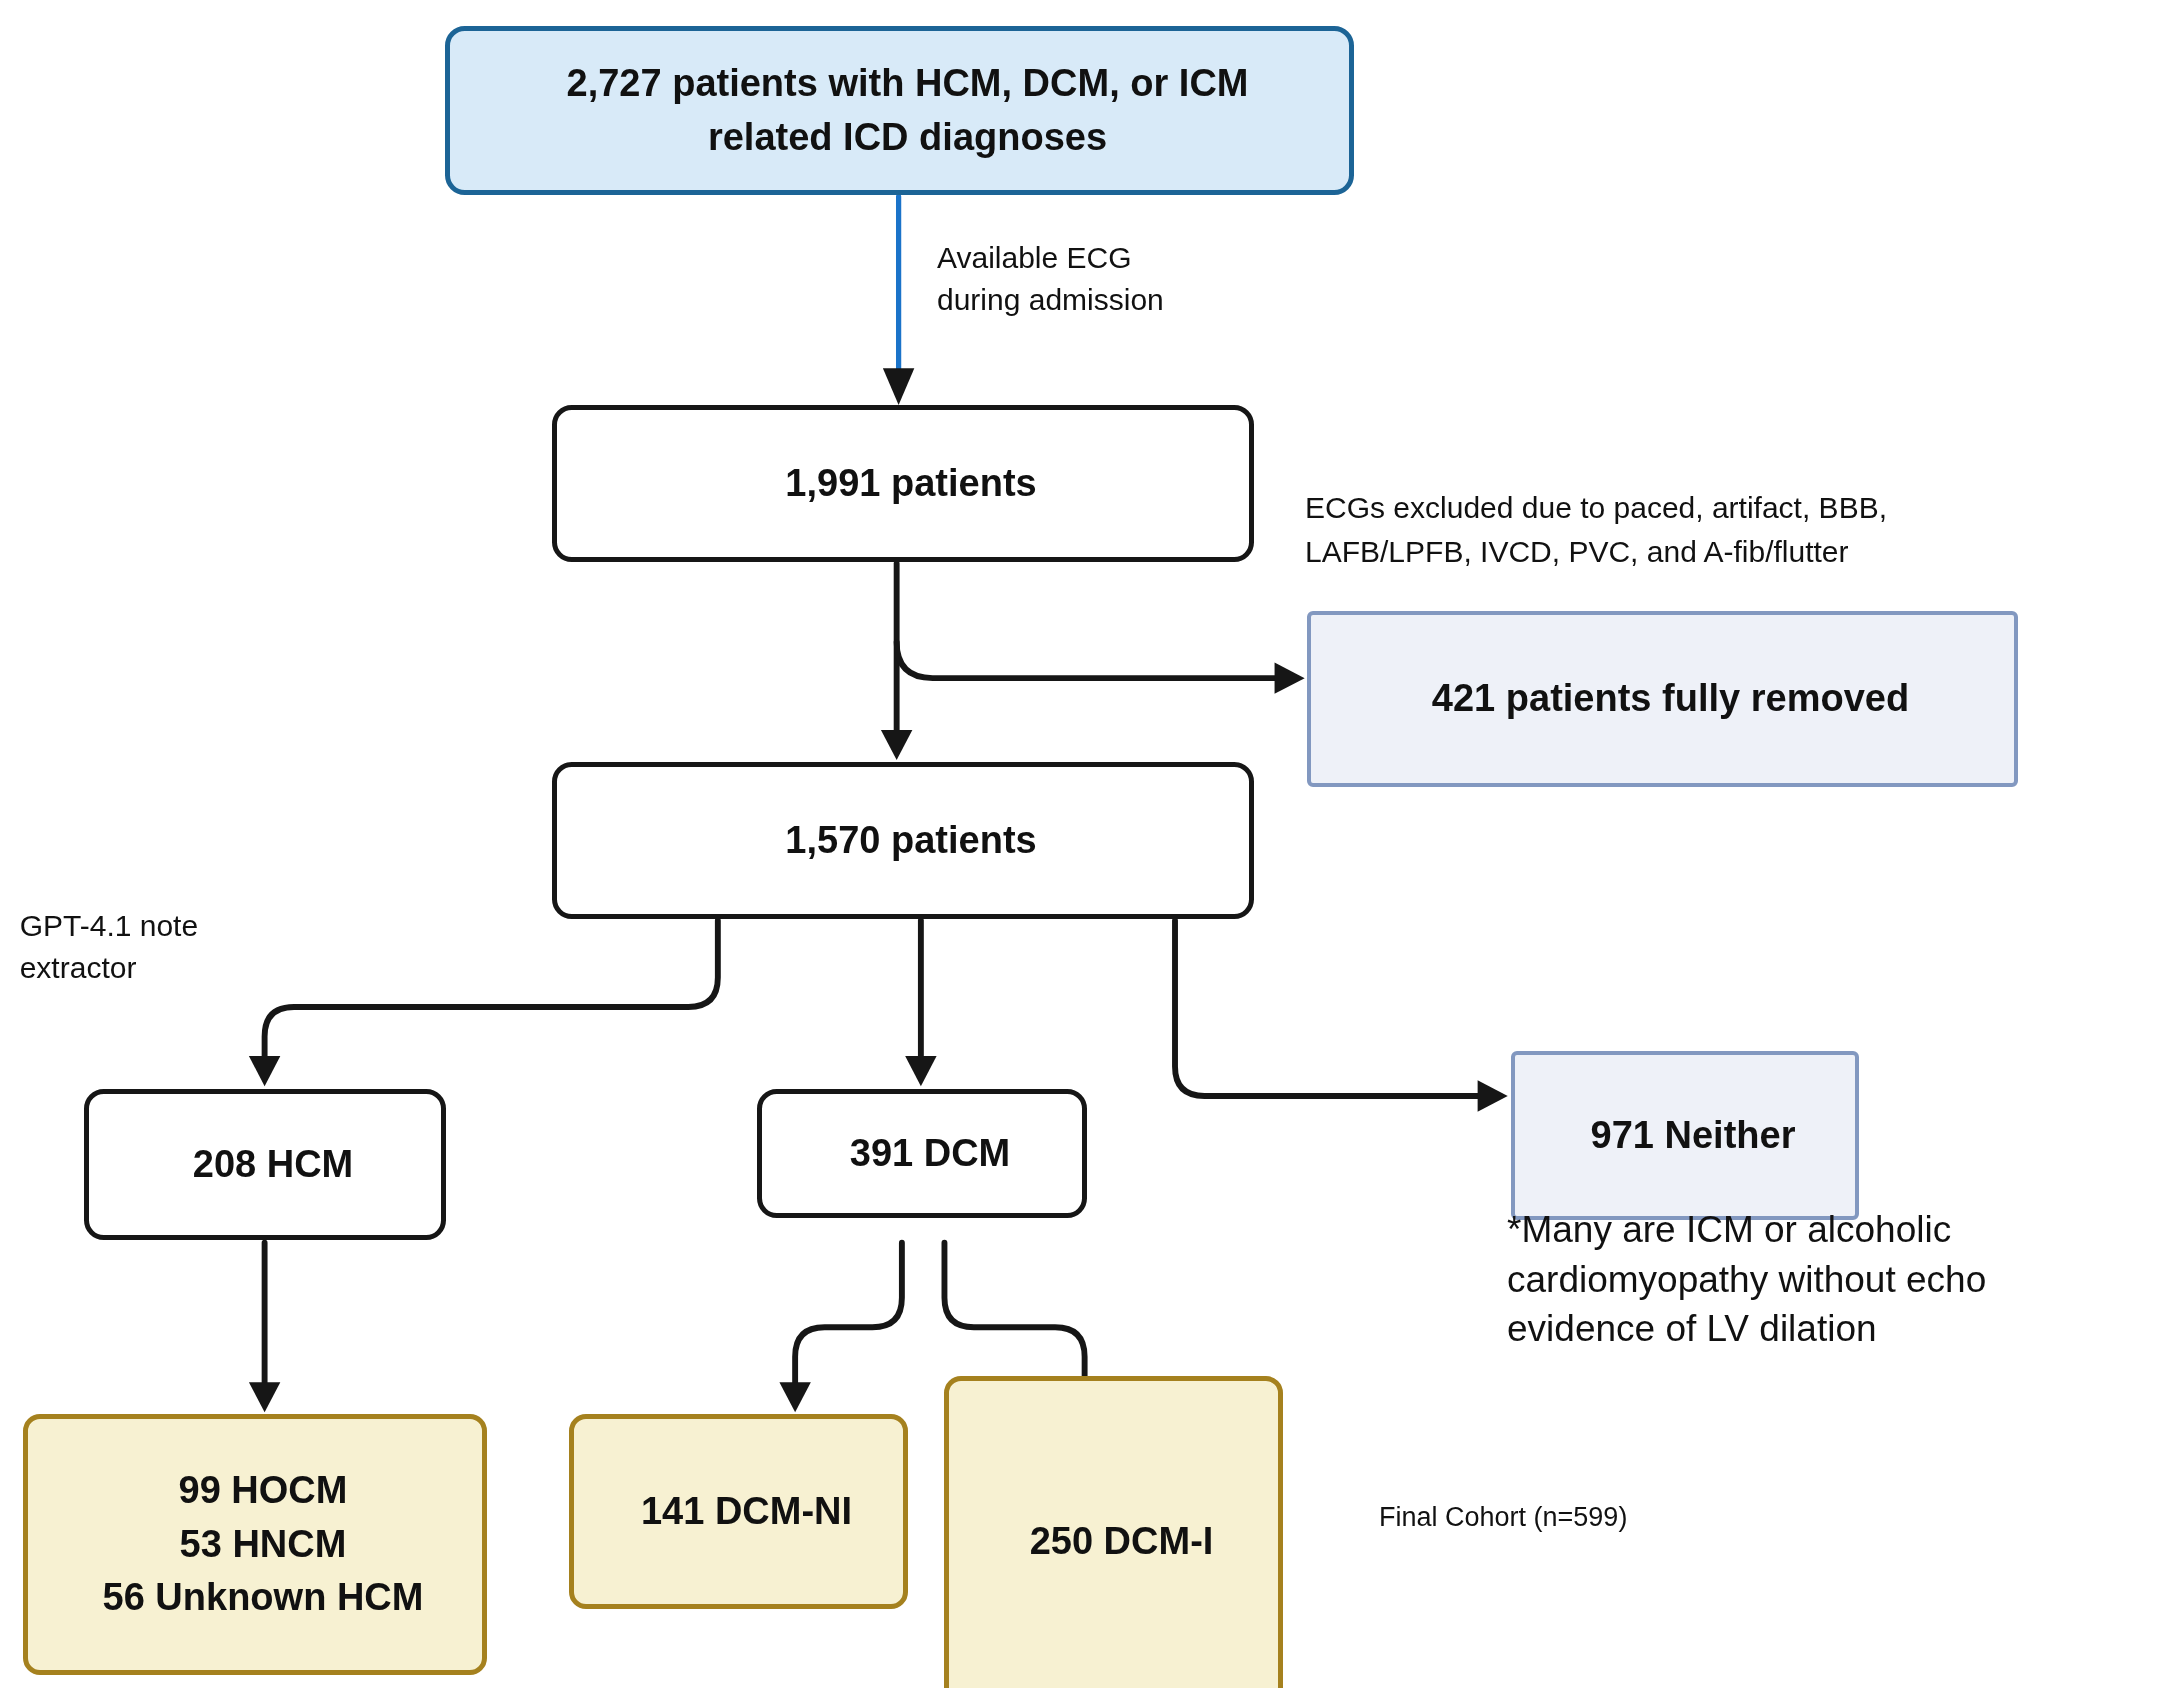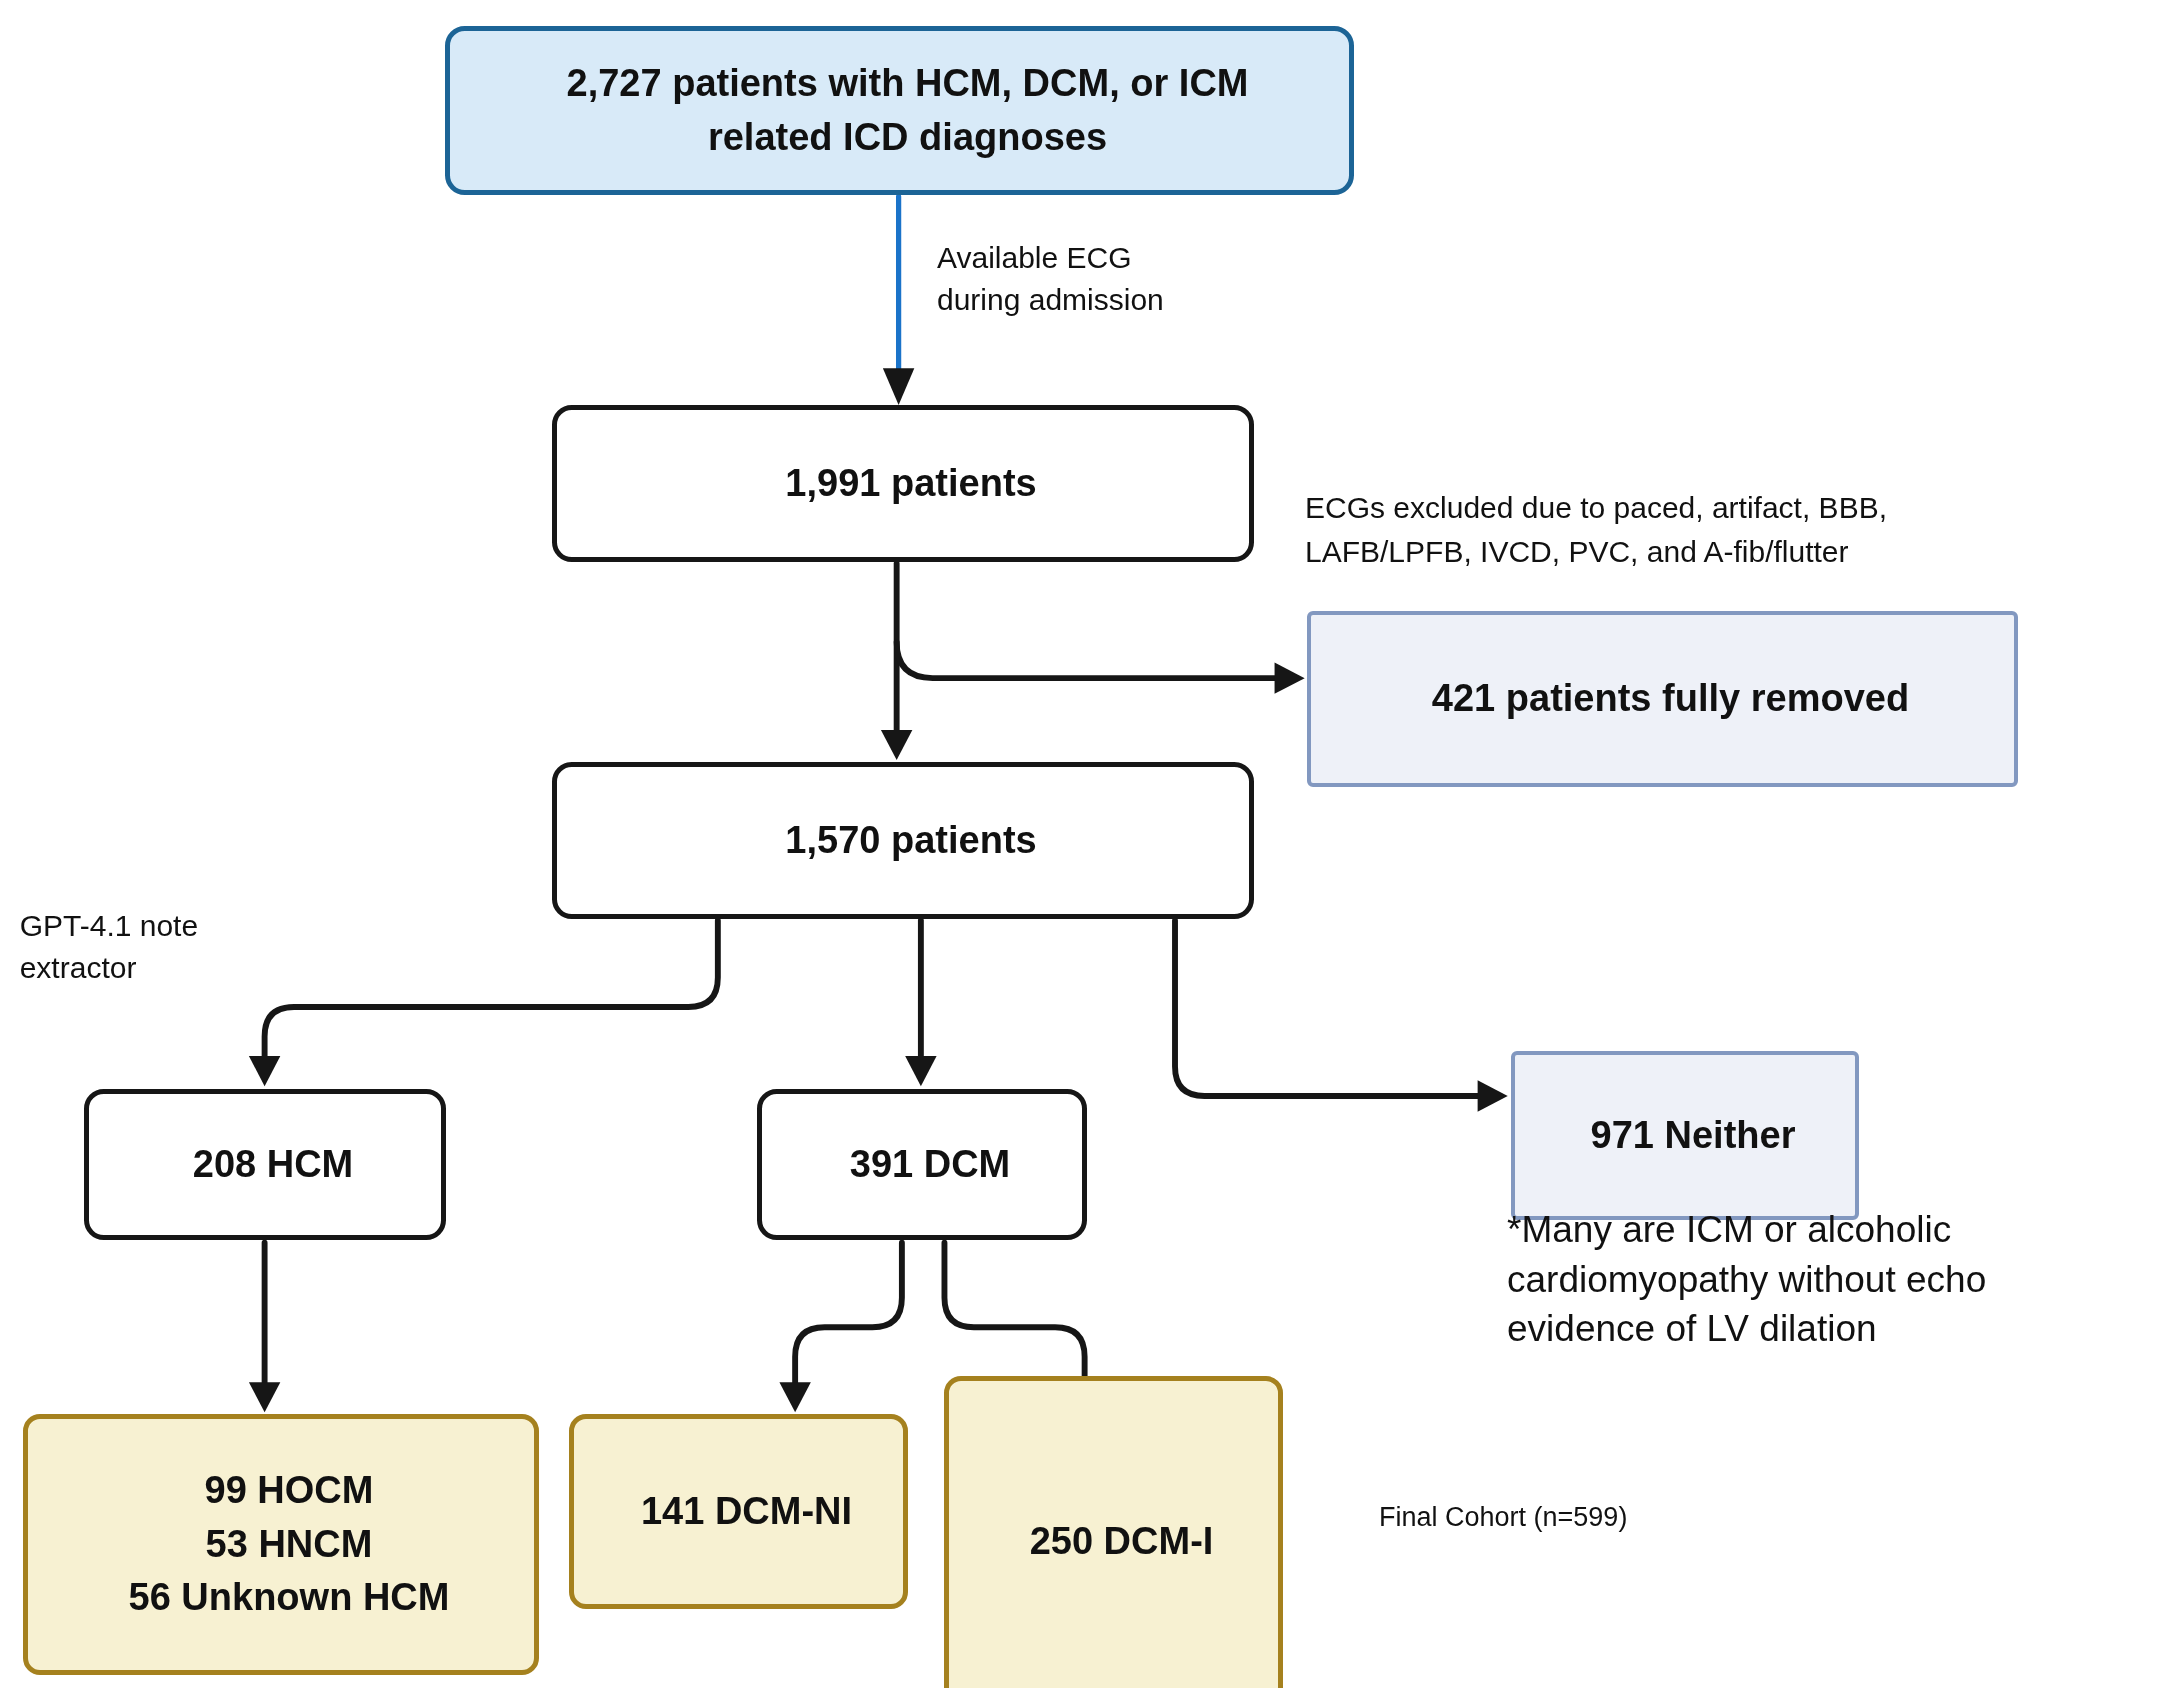--- a/index.html
+++ b/index.html
@@ -7,26 +7,26 @@
 
   .node{position:absolute;display:flex;align-items:center;justify-content:center;text-align:center;
         box-sizing:border-box;font-weight:bold;font-size:38px;color:#111;white-space:pre-line;line-height:1.42;padding-left:16px;}
 
   .node.source{left:445px;top:26px;width:909px;height:169px;background:var(--source_fill);
         border:5.9px solid var(--source_border);border-radius:19.7px;}
   .node.plain{background:var(--plain_fill);border:5.9px solid var(--plain_border);border-radius:19.7px;}
   .node.n1991{left:552px;top:405px;width:702px;height:157px;}
   .node.n1570{left:552px;top:762px;width:702px;height:157px;}
   .node.n208{left:84px;top:1089px;width:362px;height:151px;}
-  .node.n391{left:757px;top:1089px;width:330px;height:151px;}
+  .node.n391{left:757px;top:1089px;width:330px;height:129px;}
   .node.excl{background:var(--exclusion_fill);border:4.6px solid var(--exclusion_border);border-radius:6px;}
   .node.n421{left:1307px;top:611px;width:711px;height:176px;}
   .node.n971{left:1511px;top:1003px;width:348px;height:169px;margin-top:48px;}
   .node.final{background:var(--final_fill);border:5.2px solid var(--final_border);border-radius:17px;}
-  .node.nhocm{left:23px;top:1414px;width:516px;height:261px;}
+  .node.nhocm{left:23px;top:1414px;width:464px;height:261px;}
   .node.ndcmni{left:569px;top:1414px;width:339px;height:195px;}
   .node.ndcmi{left:944px;top:1376px;width:339px;height:331px;}
 
   .lbl{position:absolute;font-size:30px;color:#111;white-space:pre-line;line-height:1.4;}
   .lbl.ecg{left:937px;top:237px;}
   .lbl.excl-reason{left:1305px;top:486px;line-height:1.45;}
   .lbl.gpt{left:19.7px;top:905px;}
   .lbl.note{left:1507px;top:1205px;line-height:1.34;font-size:37px;}
   .lbl.cohort{left:1379px;top:1499px;font-size:27px;}
 

